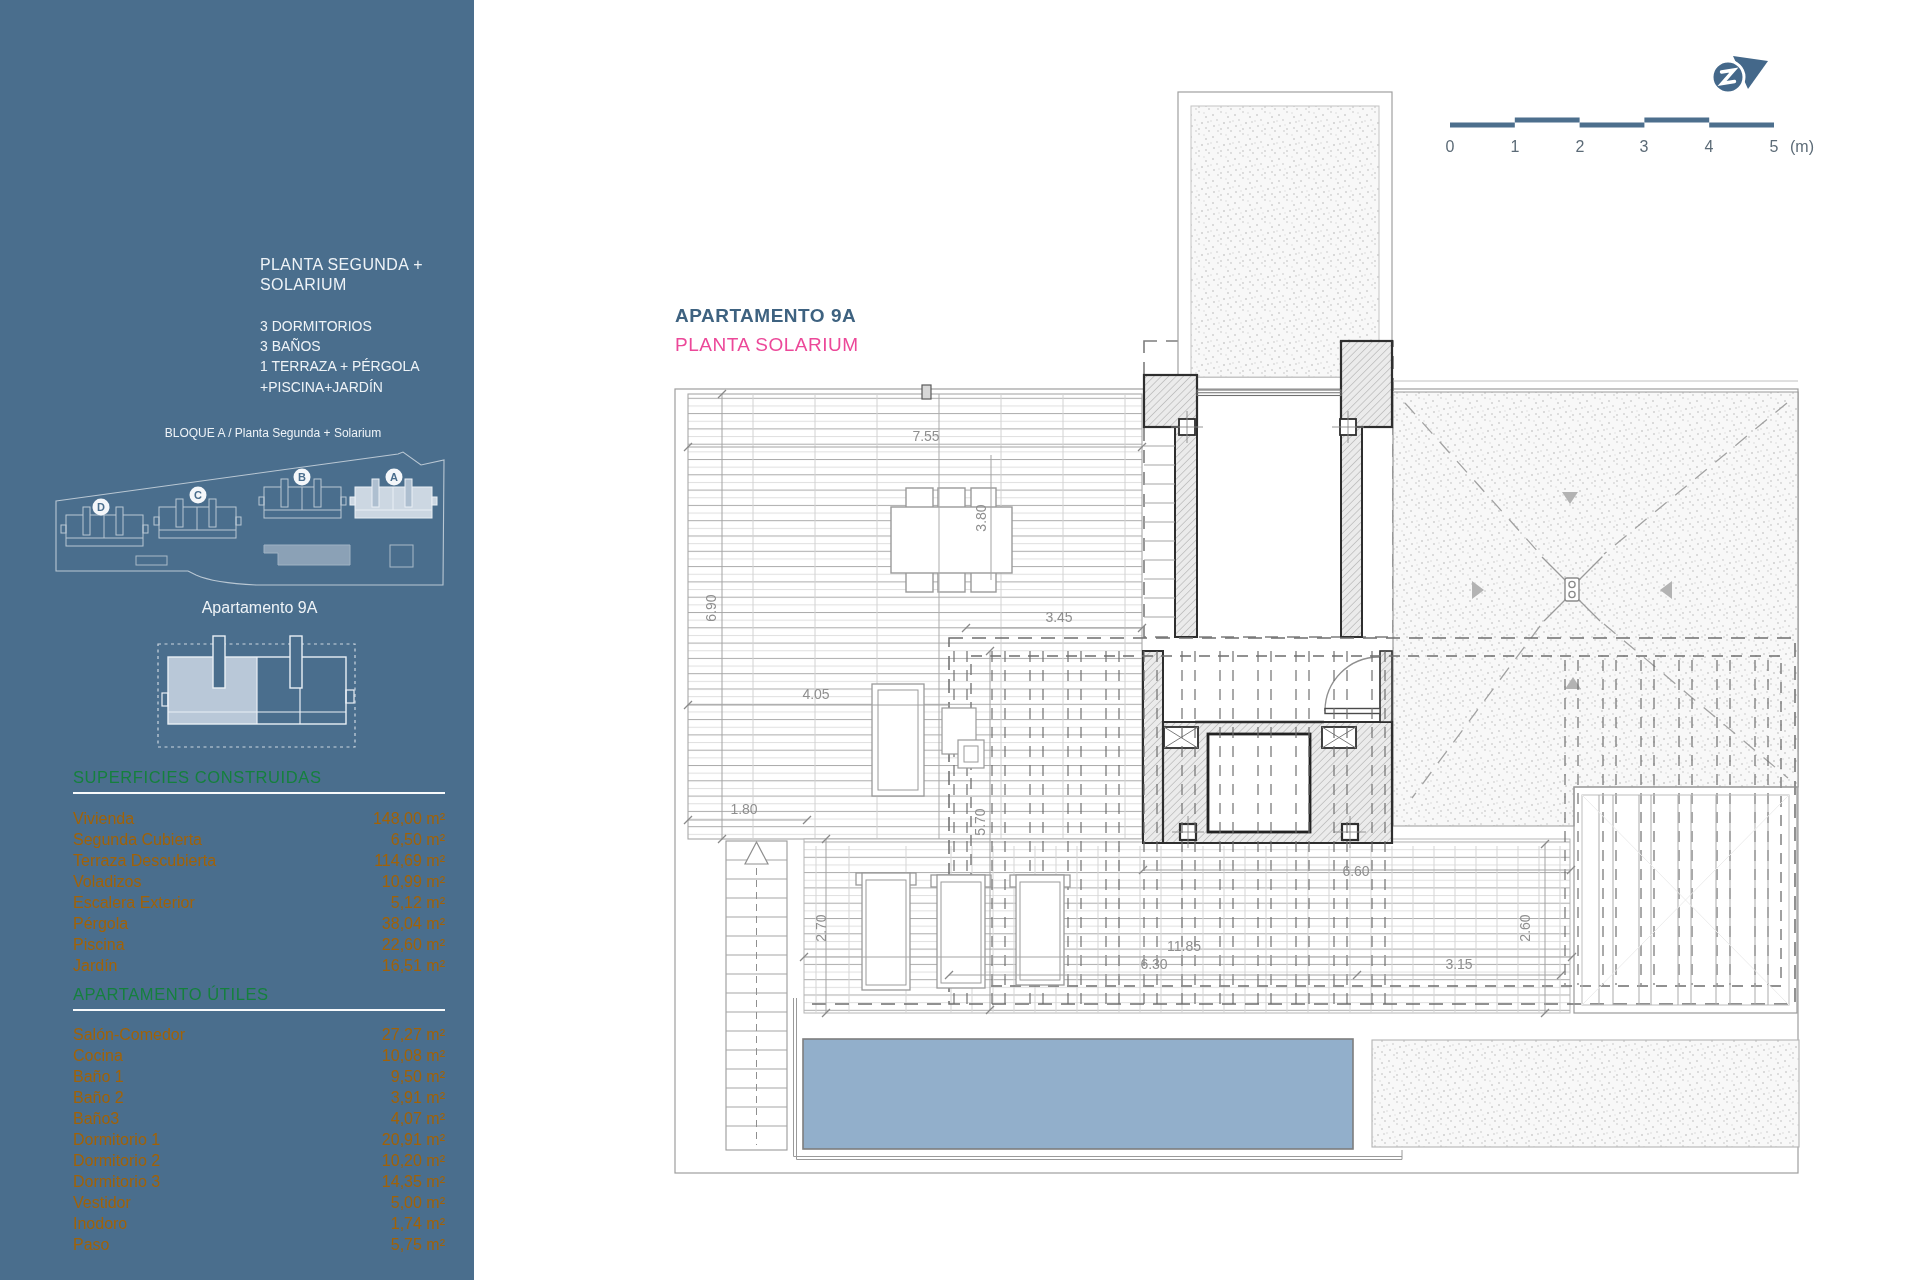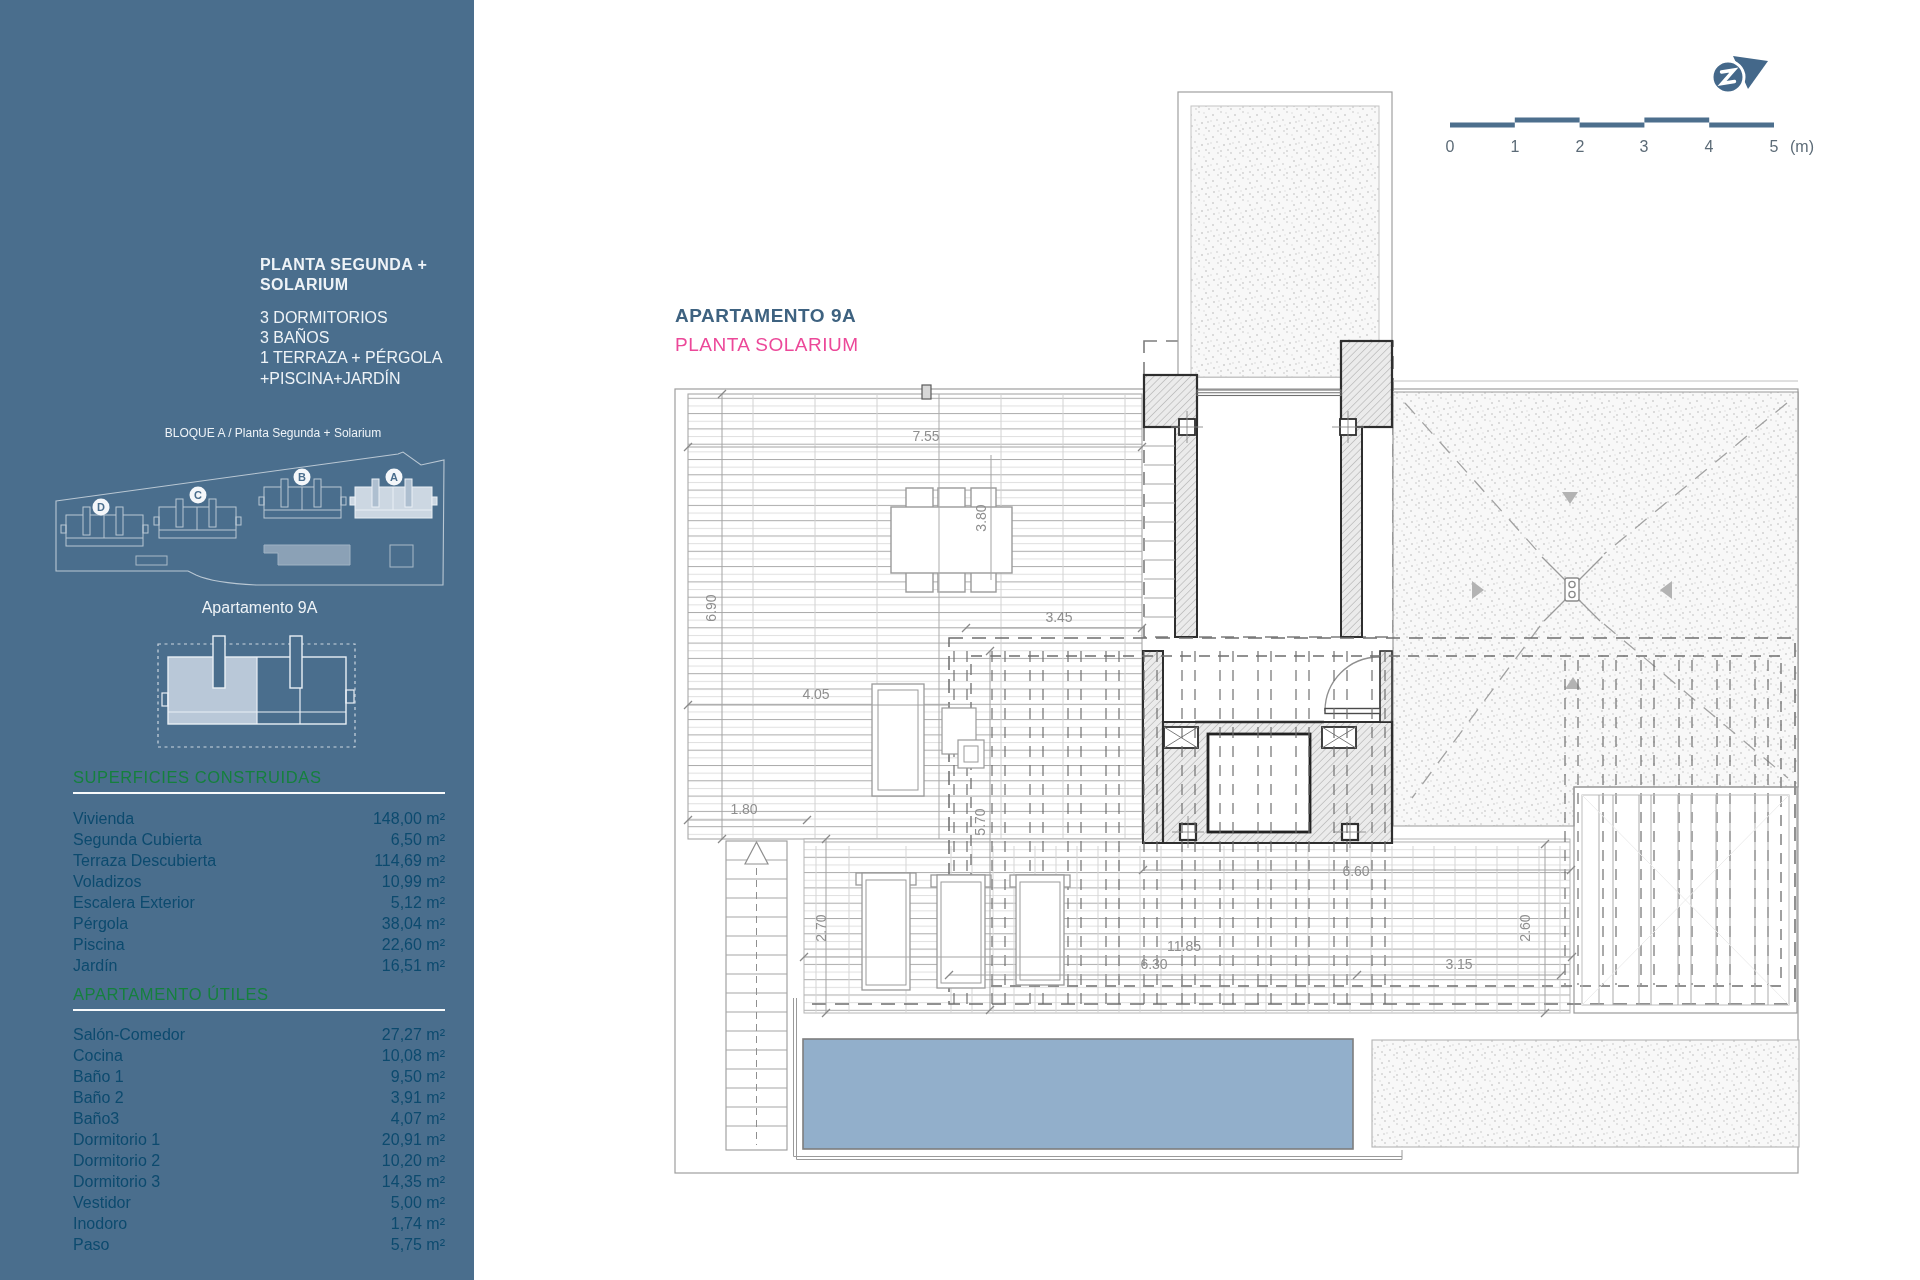--- a/index.html
+++ b/index.html
@@ -1,28 +1,28 @@
 <!DOCTYPE html>
 <html><head>
 <meta charset="utf-8">
 <style>
 html,body{margin:0;padding:0;width:1920px;height:1280px;background:#ffffff;font-family:"Liberation Sans",sans-serif;overflow:hidden;position:relative}
 .abs{position:absolute}
 .sidetext{color:#eef3f7}
-.row{display:flex;justify-content:space-between;line-height:21px;font-size:16px;color:#0c4a6e}
+.row{display:flex;justify-content:space-between;line-height:21px;font-size:16px;color:#a16207}
 .hd{font-size:16.5px;letter-spacing:.6px;color:#15803d;border-bottom:2px solid #f7fafc;padding-bottom:5px}
 </style>
 </head>
 <body>
 
 <div class="abs" style="left:0;top:0;width:474px;height:1280px;background:#4a6e8d"></div>
 
-<div class="abs sidetext" style="left:260px;top:255px;width:210px;font-weight:bold;font-size:16px;line-height:20px;letter-spacing:.4px">PLANTA SEGUNDA + SOLARIUM</div>
-
-<div class="abs sidetext" style="left:260px;top:308px;width:214px;font-size:16px;line-height:20.2px">3 DORMITORIOS<br>3 BAÑOS<br>1 TERRAZA + PÉRGOLA<br>+PISCINA+JARDÍN</div>
+<div class="abs sidetext" style="left:260px;top:255px;width:210px;font-weight:normal;font-size:16px;line-height:20px;letter-spacing:.4px">PLANTA SEGUNDA + SOLARIUM</div>
+
+<div class="abs sidetext" style="left:260px;top:316px;width:214px;font-size:14px;line-height:20.2px">3 DORMITORIOS<br>3 BAÑOS<br>1 TERRAZA + PÉRGOLA<br>+PISCINA+JARDÍN</div>
 
 <div class="abs sidetext" style="left:63px;top:426px;width:420px;text-align:center;font-size:12px">BLOQUE A / Planta Segunda + Solarium</div>
 
 <div class="abs sidetext" style="left:73px;top:599px;width:373px;text-align:center;font-size:16px">Apartamento 9A</div>
 
 <div class="abs hd" style="left:73px;top:768px;width:372px">SUPERFICIES CONSTRUIDAS</div>
 
 <div class="abs" style="left:73px;top:808px;width:372px">
 <div class="row">
       <span>Vivienda</span>

